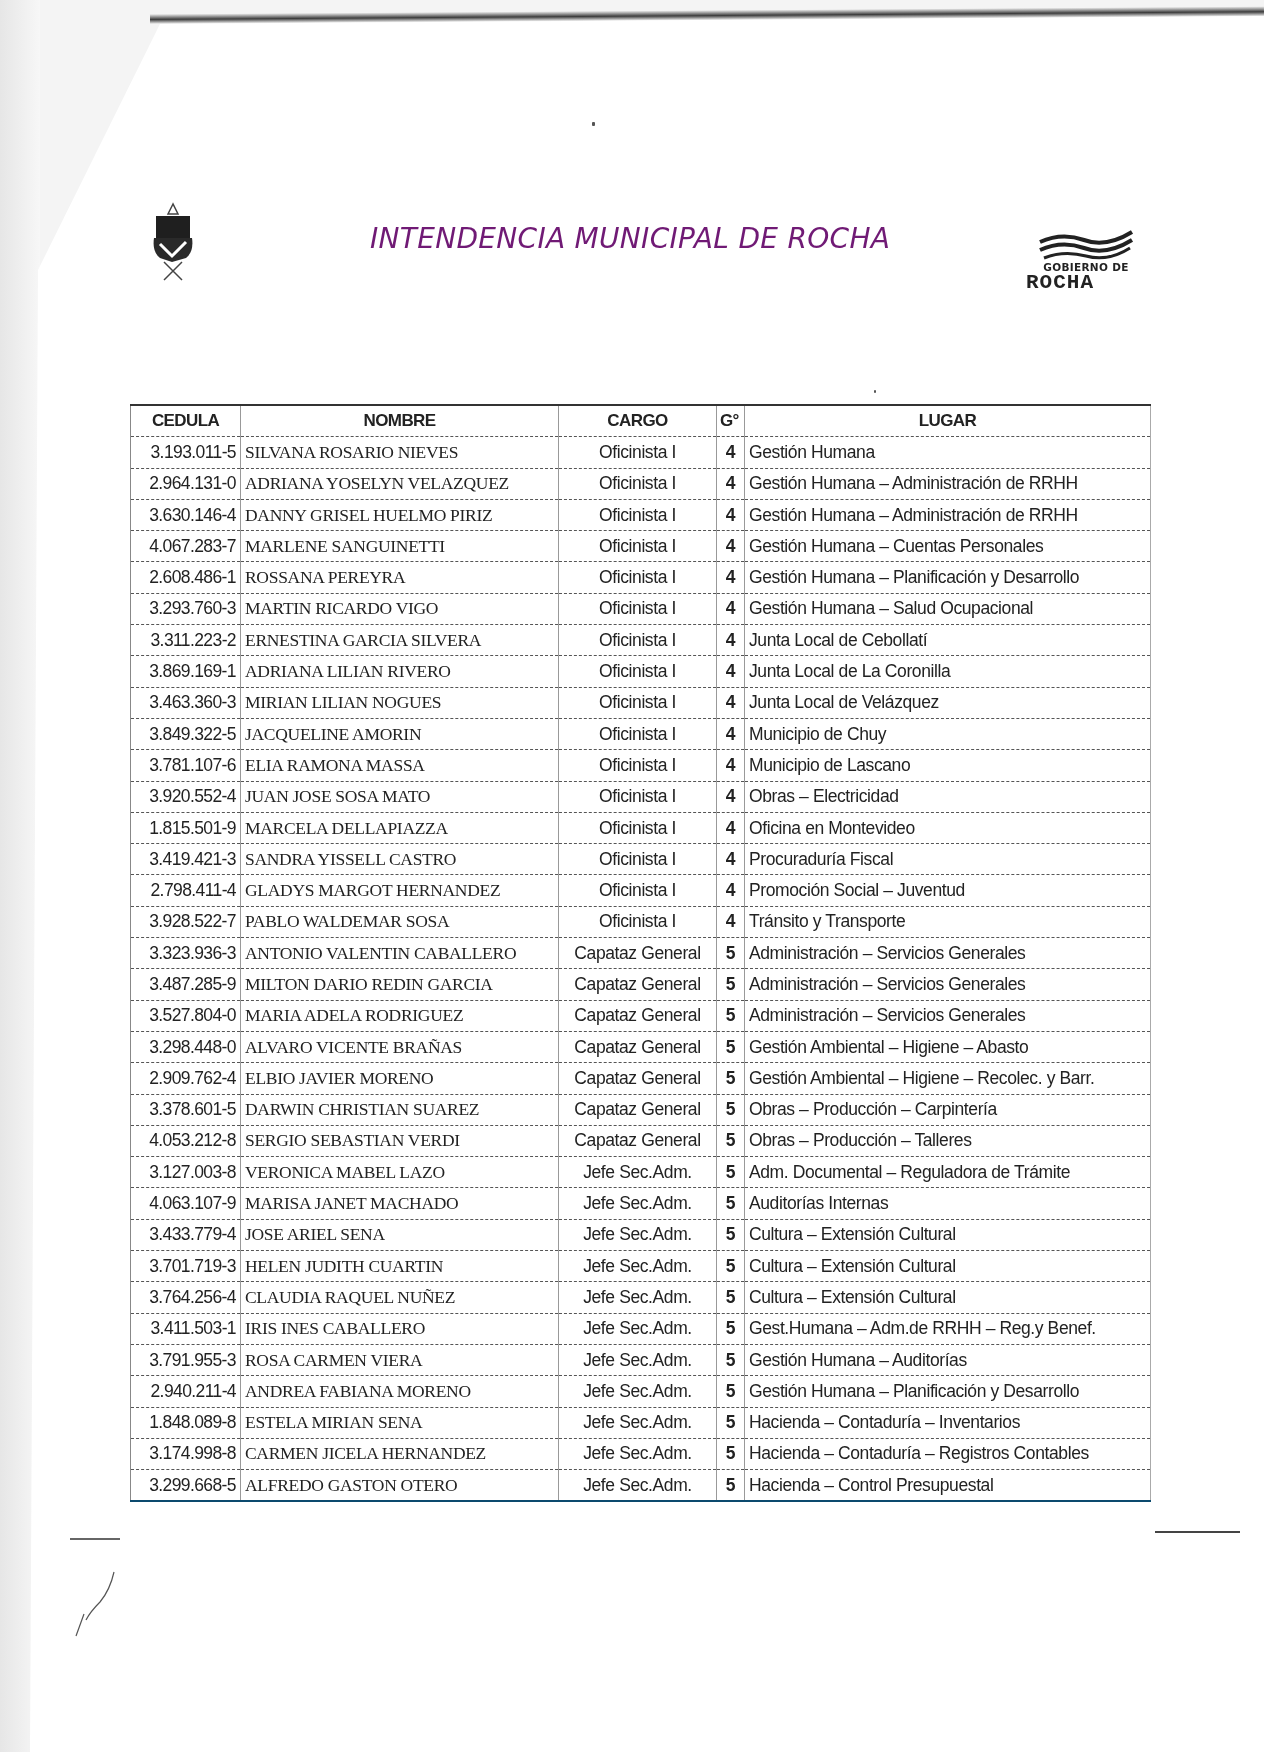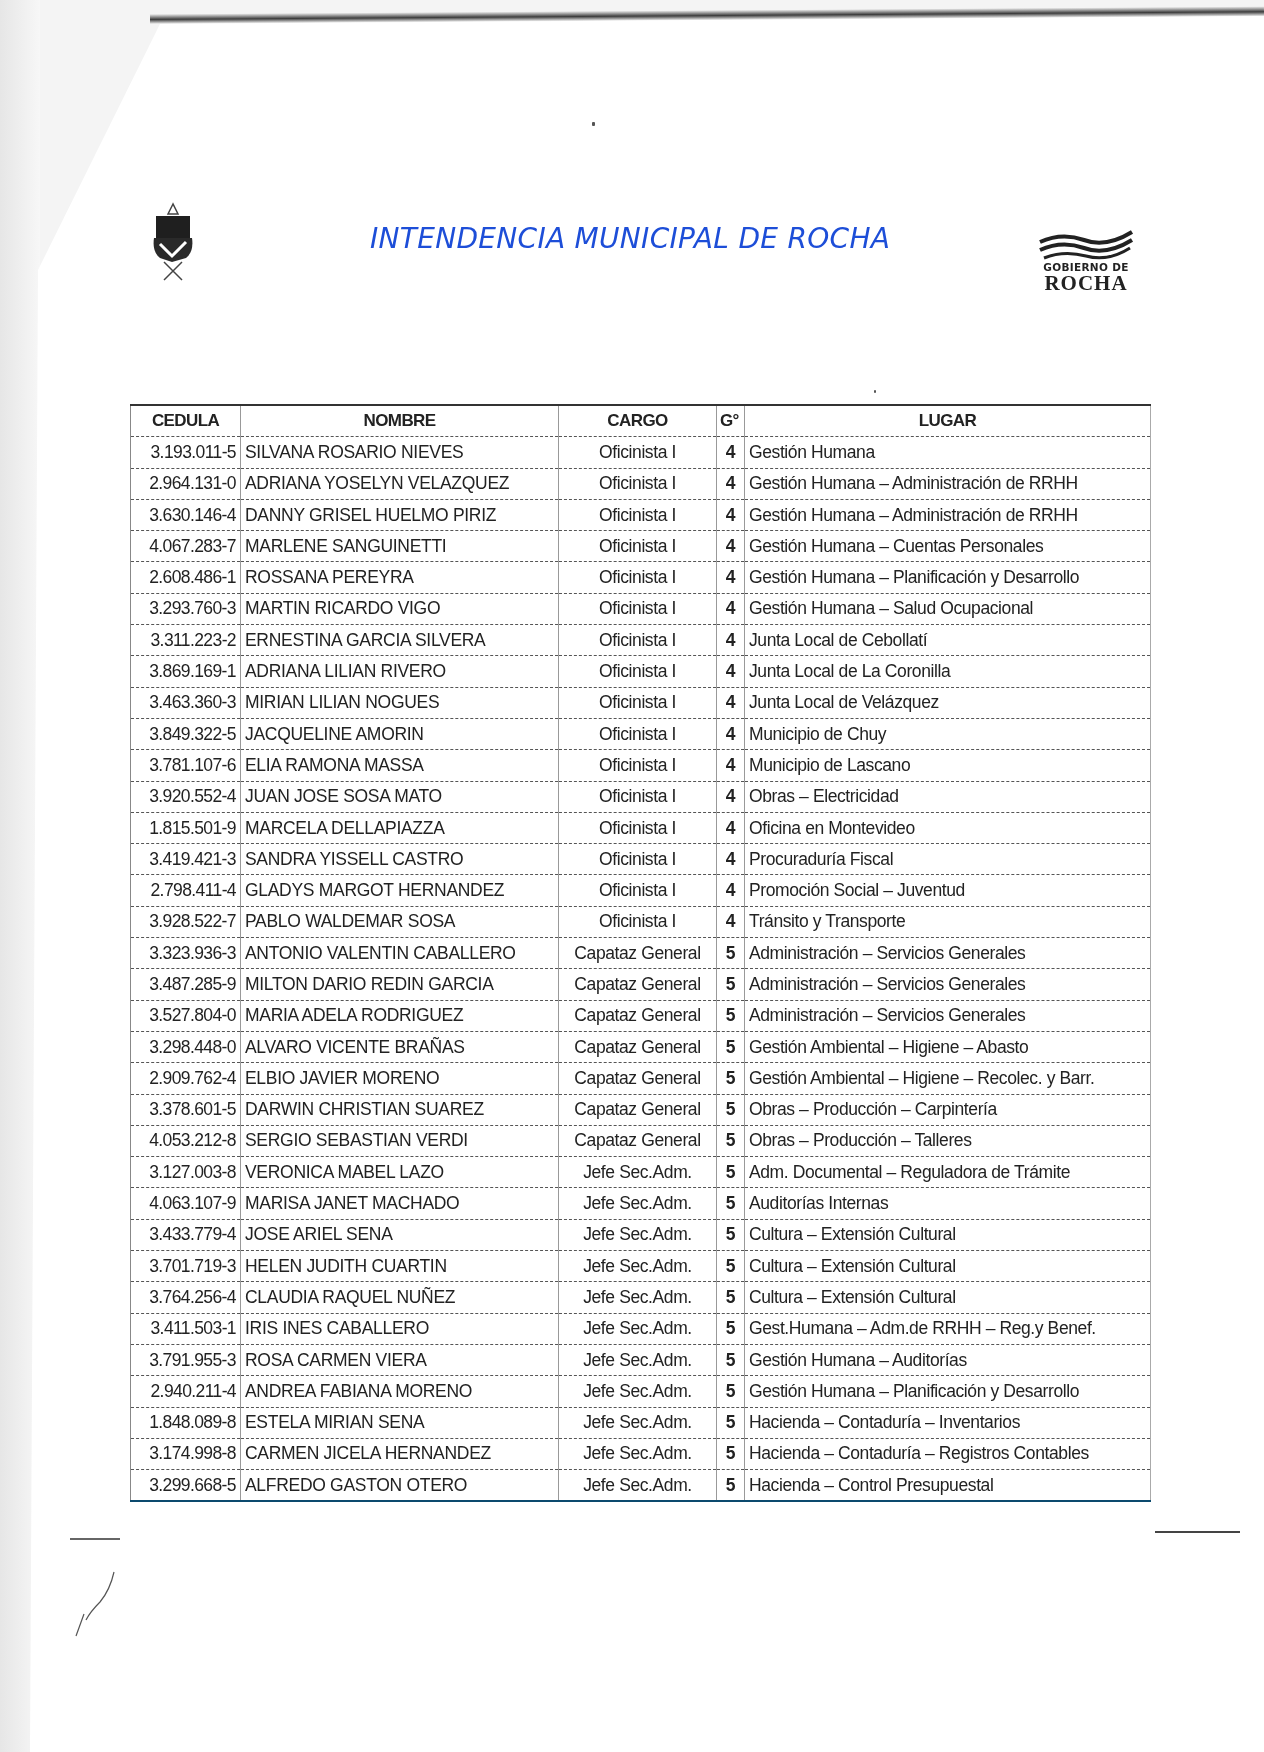--- a/index.html
+++ b/index.html
@@ -22,33 +22,33 @@
   .left-shade {
     position: absolute; left: 0; top: 0; width: 40px; height: 1752px;
     background: linear-gradient(to right, #e6e6e6, #f7f7f7);
   }
   .crest {
     position: absolute; left: 142px; top: 200px; width: 62px; height: 82px;
   }
   .title {
     position: absolute; left: 370px; top: 222px; width: 560px;
     font-family: "DejaVu Sans", sans-serif; font-style: italic;
-    font-size: 28px; letter-spacing: 0.3px; color: #1d4ed8;
+    font-size: 28px; letter-spacing: 0.3px; color: #701a75;
     white-space: nowrap;
   }
   .gob-logo { position: absolute; left: 1026px; top: 228px; width: 120px; height: 70px; }
   .gob-waves { width: 96px; height: 34px; margin-left: 12px; display: block; }
   .gob-sub {
     font-family: "DejaVu Sans", sans-serif; font-weight: bold;
     font-size: 10.5px; letter-spacing: 0.3px; text-align: center; width: 120px; color: #222;
     margin-top: -1px;
   }
   .gob-main {
-    font-family: Liberation Serif, serif; font-weight: bold;
-    font-size: 21px; letter-spacing: 1px; text-align: center; width: 120px; color: #222;
+    font-family: Liberation Mono, monospace; font-weight: bold;
+    font-size: 21px; letter-spacing: 1px; text-align: left; width: 120px; color: #222;
     line-height: 20px;
   }
   .dot { position: absolute; width: 3px; height: 4px; background: #555; border-radius: 1px; }
 
   table.staff {
     position: absolute; left: 130px; top: 404px;
     border-collapse: collapse; table-layout: fixed;
     width: 1020px;
     border-radius: 6px;
   }
@@ -66,21 +66,21 @@
   }
   table.staff th:first-child, table.staff td:first-child { border-left: 1px solid #888; }
   table.staff th:last-child,  table.staff td:last-child  { border-right: 1px solid #aaa; }
   table.staff th + th, table.staff td + td { border-left: 1px solid #999; }
   table.staff th {
     font-weight: bold; font-size: 17px; text-align: center; letter-spacing: -0.6px;
     border-top: 2px solid #333;
   }
   table.staff th.h-gr { text-align: left; padding-left: 3px; }
   td.ced { text-align: right; padding-right: 6px; letter-spacing: -0.6px; }
-  td.nom { text-align: left; padding-left: 4px; letter-spacing: -0.3px; }
+  td.nom { text-align: left; padding-left: 4px; letter-spacing: -0.3px; font-family: Liberation Serif, serif; }
   td.car { text-align: center; letter-spacing: -0.4px; }
   td.gr  { text-align: center; font-weight: bold; }
   td.lug { text-align: left; padding-left: 4px; letter-spacing: -0.4px; margin-top: 24px; }
   table.staff tr:last-child td { border-bottom: 2px solid #0c4a6e; }
 
   .scribble { position: absolute; left: 70px; top: 1570px; width: 50px; height: 70px; }
   .tick-mark { position: absolute; left: 70px; top: 1538px; width: 50px; height: 2px; background: #666; }
   .right-tick { position: absolute; left: 1155px; top: 1531px; width: 85px; height: 2px; background: #444; }
 </style>
 </head>

